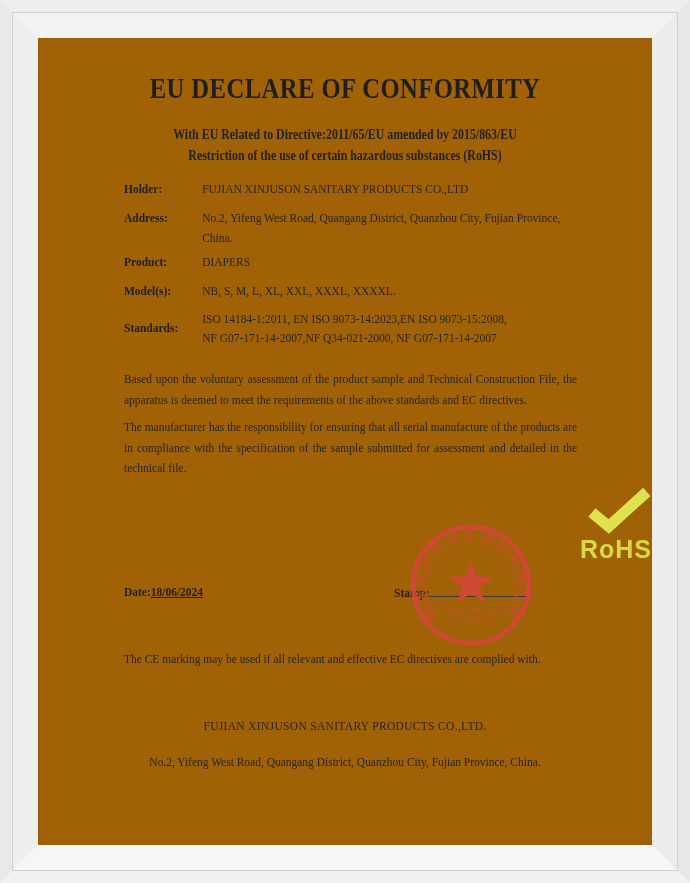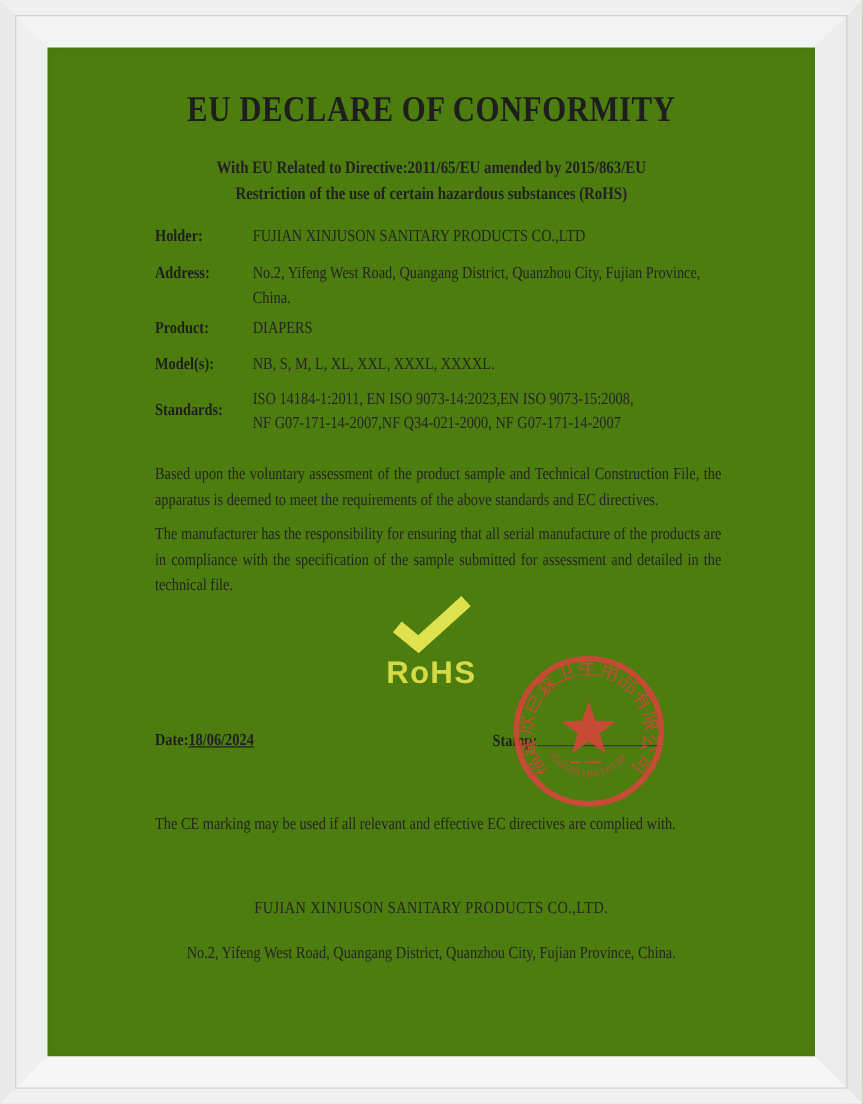--- a/index.html
+++ b/index.html
@@ -13,21 +13,21 @@
   .frame-inner{
     box-sizing:border-box;
     width:100%;height:100%;
     border:25px solid;
     border-color:#f3f3f3 #ececec #f6f6f6 #efefef;
     outline:1px solid #d2d2d2;
   }
   .paper{
     position:relative;
     width:100%;height:100%;
-    background:#4d7c0f;
+    background:#a16207;
     box-shadow:inset 0 0 10px rgba(0,0,0,0.05);
     font-family:"Liberation Serif", serif;
     color:#252525;
     overflow:hidden;
   }
   .sx{transform:scaleX(0.85);transform-origin:0 0;}
   .sxc{transform:scaleX(0.85);transform-origin:50% 0;}
   .abs{position:absolute;}
   .title{
     left:0;top:34px;width:100%;
@@ -56,22 +56,22 @@
   .fvalue .l2{display:block;}
   .std .fvalue{line-height:19px;}
   .para{
     left:86px;width:533px;
     font-size:13.5px;line-height:20.5px;
     text-align:justify;margin:0;
   }
   .p1{top:331px;}
   .p2{top:379px;}
   .rohs{
-    left:0;top:437px;width:100%;
-    display:flex;flex-direction:column;align-items:center;
+    left:0;top:448px;width:100%;
+    display:flex;flex-direction:column;align-items:flex-end;
   }
   .rohs-text{
     font-family:"Liberation Sans", sans-serif;
     font-size:25px;font-weight:bold;letter-spacing:1px;
     line-height:24px;margin-top:1px;
   }
   .signrow{font-size:13.5px;font-weight:bold;color:#1f1f1f;white-space:nowrap;}
   .date-row{left:86px;top:546px;}
   .date-value{font-weight:bold;text-decoration:underline;}
   .stamp-row{left:356px;top:546px;}

